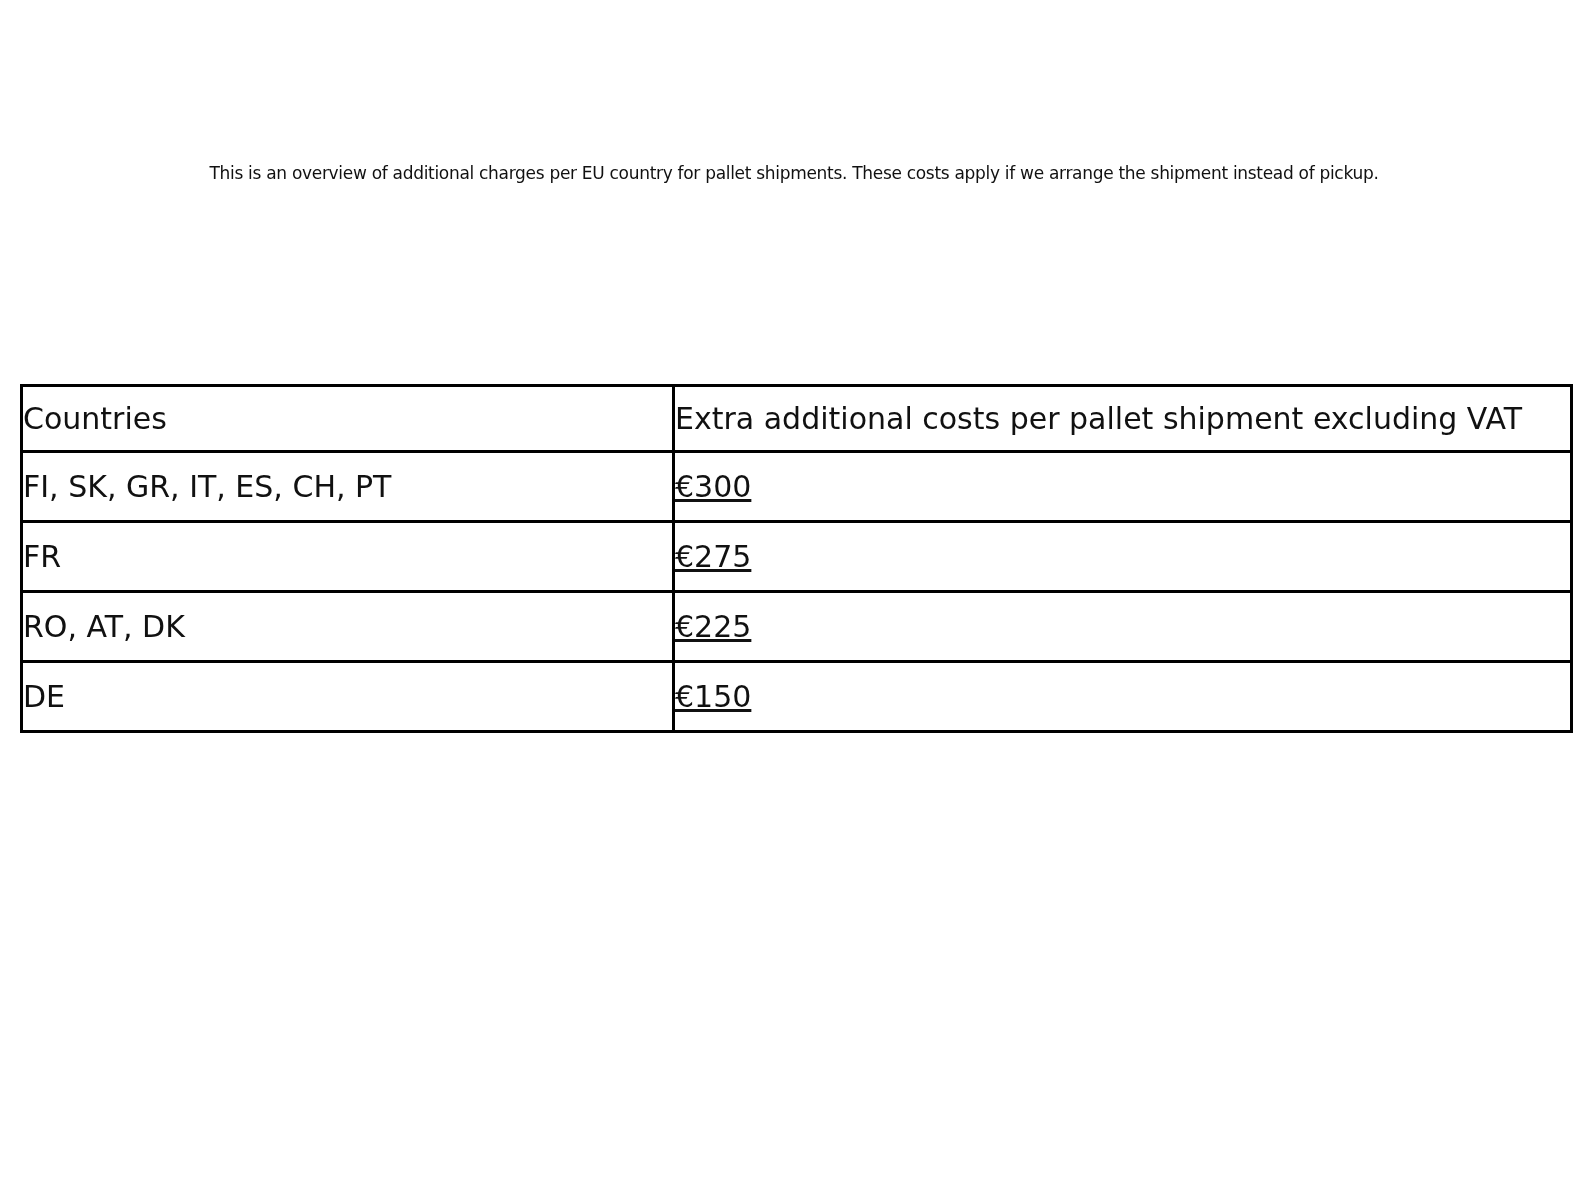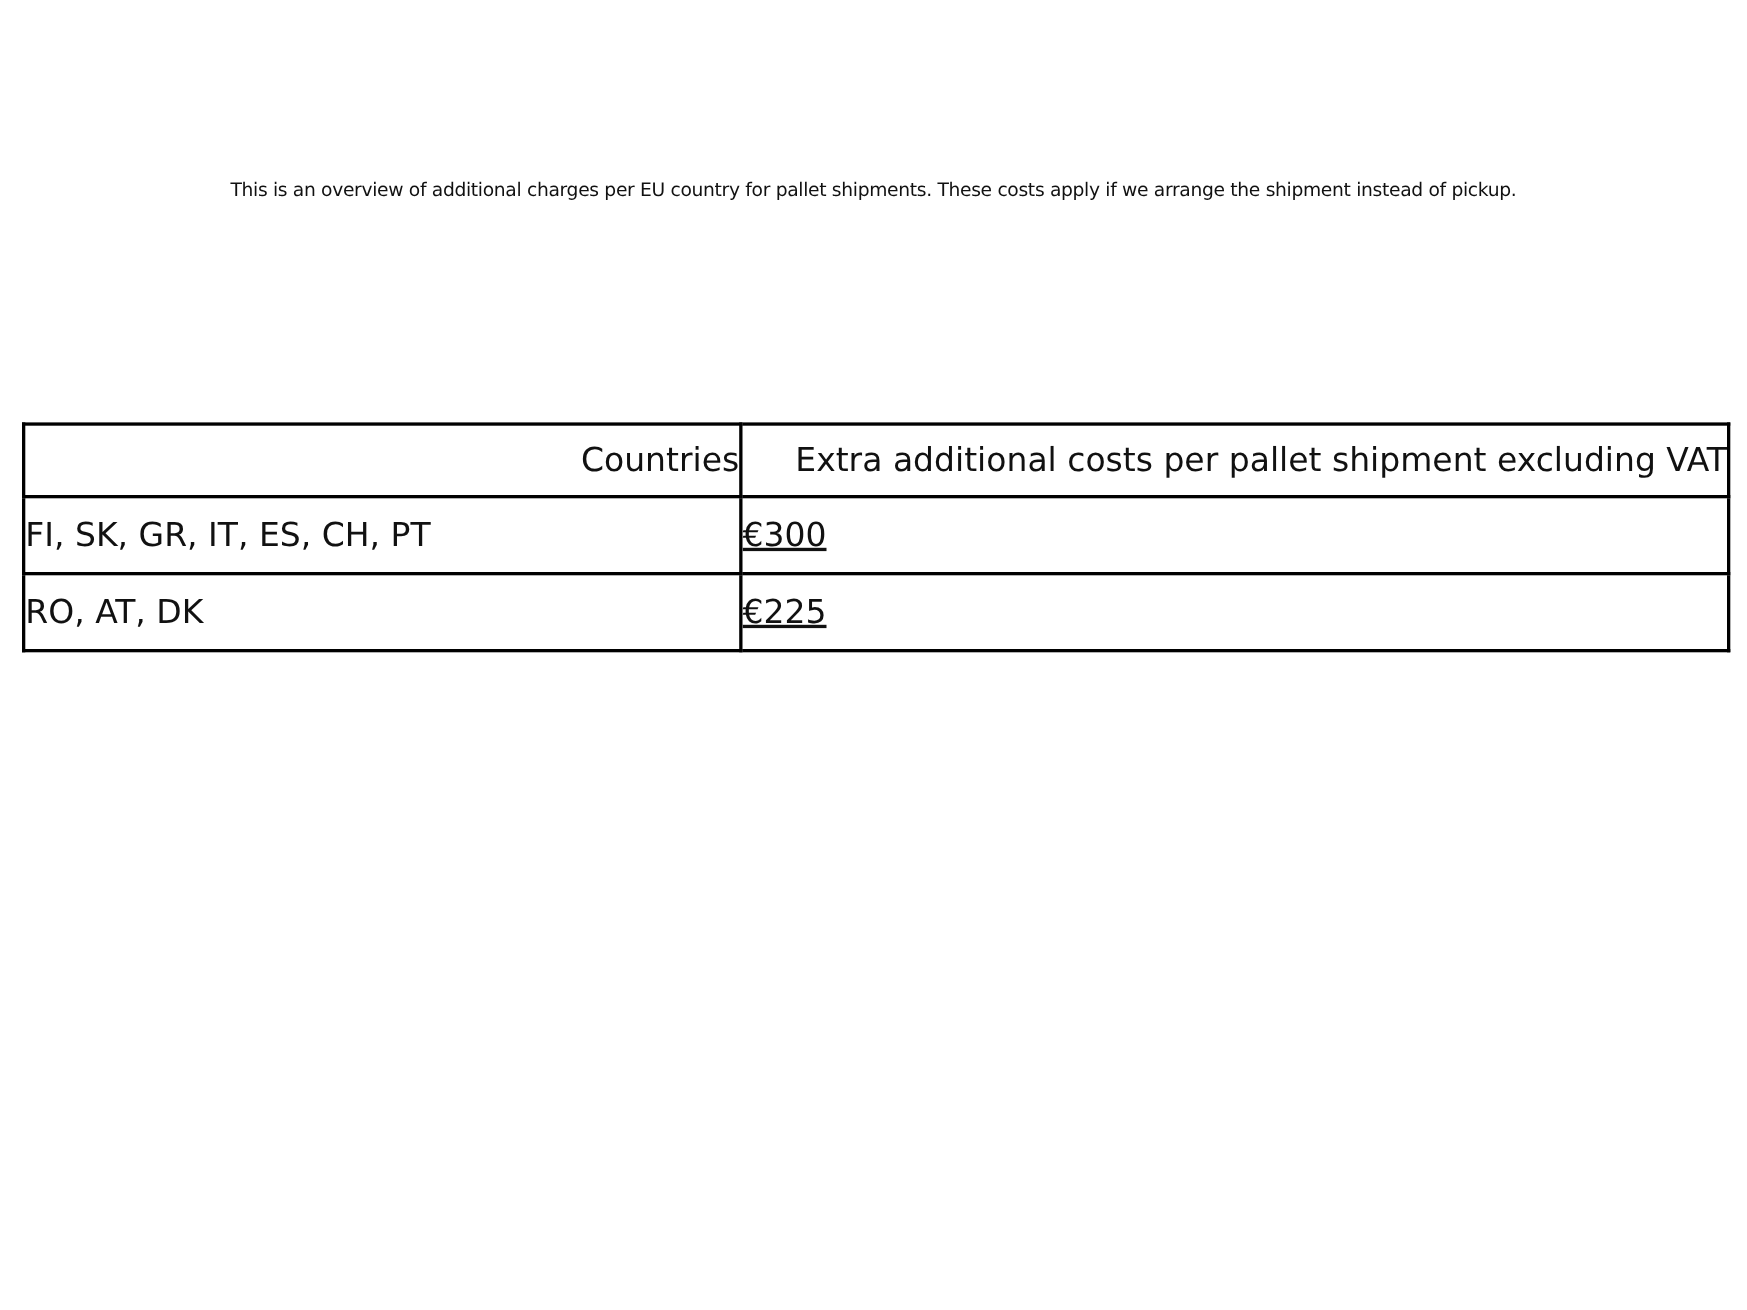--- a/index.html
+++ b/index.html
@@ -44,21 +44,21 @@
     font-size: 30px;
     font-weight: normal;
     color: #111111;
     vertical-align: middle;
     padding: 0;
     overflow: hidden;
     white-space: nowrap;
   }
   tr.header-row { height: 66px; }
   tr.data-row   { height: 70px; }
-  th.col-header { text-align: right; }
+  th.col-header { text-align: left; }
   td.countries-cell {
     text-align: left;
     padding-left: 62px;
   }
   td.cost-cell {
     text-align: left;
     padding-left: 82px;
     text-decoration: underline;
   }
 </style>
@@ -77,17 +77,25 @@
       <th class="col-header">Countries</th>
       <th class="col-header">Extra additional costs per pallet shipment excluding VAT</th>
     </tr>
   </thead>
   <tbody>
     <tr class="data-row">
       <td class="countries-cell">FI, SK, GR, IT, ES, CH, PT</td>
       <td class="cost-cell">€300</td>
     </tr>
     <tr class="data-row">
+      <td class="countries-cell">FR</td>
+      <td class="cost-cell">€275</td>
+    </tr>
+    <tr class="data-row">
       <td class="countries-cell">RO, AT, DK</td>
       <td class="cost-cell">€225</td>
+    </tr>
+    <tr class="data-row">
+      <td class="countries-cell">DE</td>
+      <td class="cost-cell">€150</td>
     </tr>
   </tbody>
 </table>
 
 </body></html>

